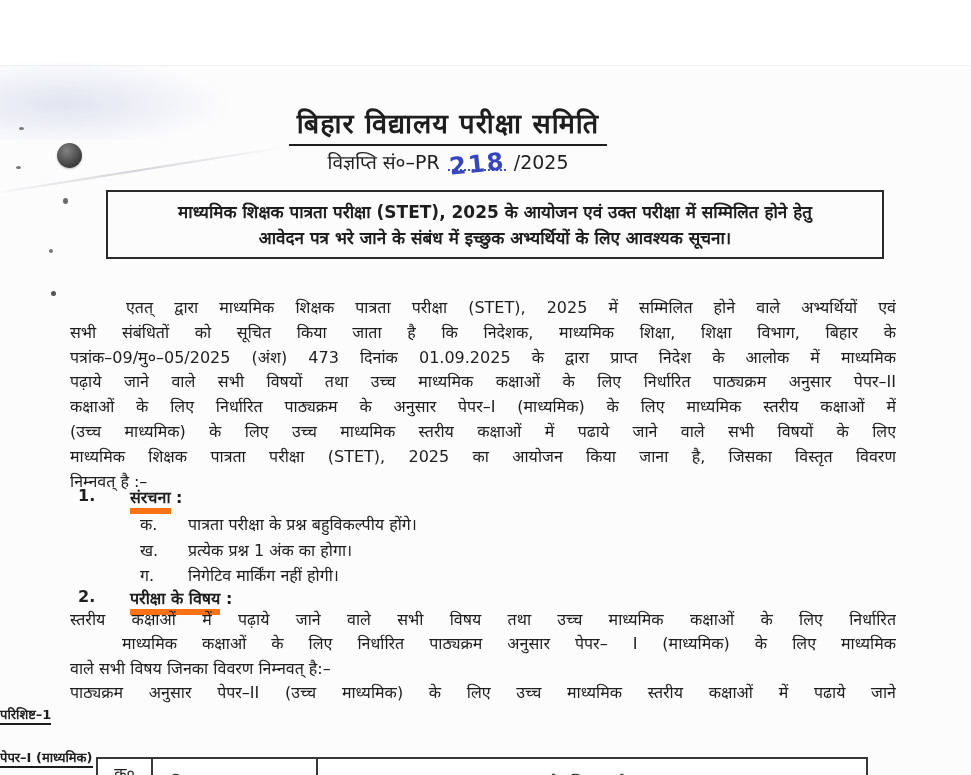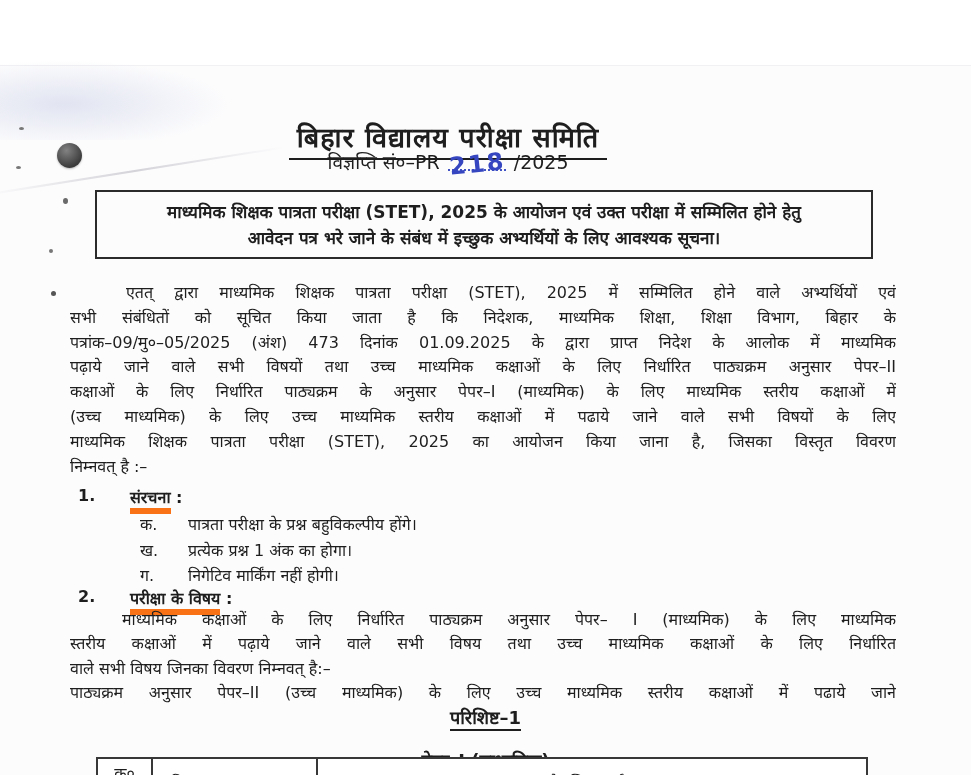--- a/index.html
+++ b/index.html
@@ -13,52 +13,52 @@
     background:radial-gradient(ellipse at 28% 55%, rgba(203,208,231,0.55), rgba(255,255,255,0) 70%);}
   .scratch{position:absolute;left:-15px;top:170px;width:300px;height:2px;
     background:linear-gradient(90deg, rgba(150,150,165,0), rgba(135,135,150,0.35), rgba(150,150,165,0));
     transform:rotate(-9deg);}
   .punch{position:absolute;left:57px;top:143px;width:25px;height:25px;border-radius:50%;
     background:radial-gradient(circle at 38% 30%, #828282, #3b3b3b 72%);box-shadow:0 1px 2px rgba(0,0,0,0.25);}
   .speck{position:absolute;border-radius:50%;background:#777;}
 
   
   .title-wrap{position:absolute;left:0;top:104px;width:896px;text-align:center;}
-  .title-wrap h1{margin:14px;font-size:27px;font-weight:bold;display:inline-block;
+  .title-wrap h1{margin:0;font-size:27px;font-weight:bold;display:inline-block;
     border-bottom:2.5px solid #1e1e1e;padding:0 8px 3px;letter-spacing:1px;}
   .subtitle{position:absolute;left:0;top:149px;width:896px;text-align:center;font-size:19px;}
   .num-slot{display:inline-block;min-width:58px;border-bottom:2px dotted #4152c5;line-height:14px;
     vertical-align:baseline;margin:0 2px;}
   .handwritten{display:inline-block;color:#3546c0;font-size:24px;font-weight:bold;
     transform:rotate(-6deg) translateY(3px);letter-spacing:2px;}
 
   
-  .notice-box{position:absolute;left:95px;top:190px;width:778px;height:69px;border:2px solid #2b2b2b;
+  .notice-box{position:absolute;left:106px;top:190px;width:778px;height:69px;border:2px solid #2b2b2b;
     box-sizing:border-box;display:flex;flex-direction:column;justify-content:center;gap:4px;
     font-weight:bold;font-size:17px;text-align:center;line-height:22px;}
 
   
-  .intro{position:absolute;left:70px;top:281px;width:826px;font-size:16px;line-height:24.8px;}
+  .intro{position:absolute;left:70px;top:296px;width:826px;font-size:16px;line-height:24.8px;}
   .jline{height:24.8px;overflow:hidden;text-align:justify;text-align-last:justify;}
   .jline.first{text-indent:56px;}
   .jline.lastline{text-align:center;text-align-last:left;}
 
   
   .sec{position:absolute;left:70px;width:826px;font-size:16px;}
   .sec-head{display:flex;height:27px;align-items:flex-start;font-weight:bold;}
   .sec-num{width:60px;padding-left:8px;box-sizing:border-box;}
   .u{border-bottom:6px solid #f97316;padding-bottom:1px;}
   .sub{display:flex;height:25.5px;overflow:hidden;}
   .sub-label{margin-left:70px;width:48px;}
   .sec2-para{position:absolute;left:70px;top:608px;width:826px;font-size:16px;line-height:24.4px;}
   .sec2-para .jline{height:24.4px;}
   .jline.indent2{text-indent:52px;}
 
   
-  .app-head{position:absolute;left:0;width:971px;text-align:center;font-size:18px;font-weight:bold;}
+  .app-head{position:absolute;left:0;width:971px;font-size:13px;font-weight:bold;}
   .app-head .u{border-bottom:2px solid #1e1e1e;padding-bottom:1px;}
 
   
   .subjects-table{position:absolute;left:96px;top:757px;width:772px;height:62px;
     border:2px solid #383838;box-sizing:border-box;display:flex;background:#fff;font-size:16px;}
   .subjects-table .c{box-sizing:border-box;overflow:hidden;}
   .c1{width:55px;border-right:2px solid #383838;text-align:center;padding-top:3px;}
   .c2{width:165px;border-right:2px solid #383838;padding:12px 0 0 18px;}
   .c3{flex:1;padding-top:12px;text-align:center;}
 </style>
@@ -122,22 +122,22 @@
   </div>
 
   <div class="sec" style="top:587px;">
     <div class="sec-head">
       <span class="sec-num">2.</span>
       <span><span class="u">परीक्षा के विषय</span><span> :</span></span>
     </div>
   </div>
 
   <div class="sec2-para">
+    <div class="jline">स्तरीय कक्षाओं में पढ़ाये जाने वाले सभी विषय तथा उच्च माध्यमिक कक्षाओं के लिए निर्धारित</div>
     <div class="jline indent2">माध्यमिक कक्षाओं के लिए निर्धारित पाठ्यक्रम अनुसार पेपर– I (माध्यमिक) के लिए माध्यमिक</div>
-    <div class="jline">स्तरीय कक्षाओं में पढ़ाये जाने वाले सभी विषय तथा उच्च माध्यमिक कक्षाओं के लिए निर्धारित</div>
     <div class="jline lastline">वाले सभी विषय जिनका विवरण निम्नवत् है:–</div>
     <div class="jline">पाठ्यक्रम अनुसार पेपर–II (उच्च माध्यमिक) के लिए उच्च माध्यमिक स्तरीय कक्षाओं में पढाये जाने</div>
   </div>
 
   <div class="app-head" style="top:705px;">
     <span class="u">परिशिष्ट–1</span>
   </div>
   <div class="app-head" style="top:748px;">
     <span class="u">पेपर–I (माध्यमिक)</span>
   </div>

